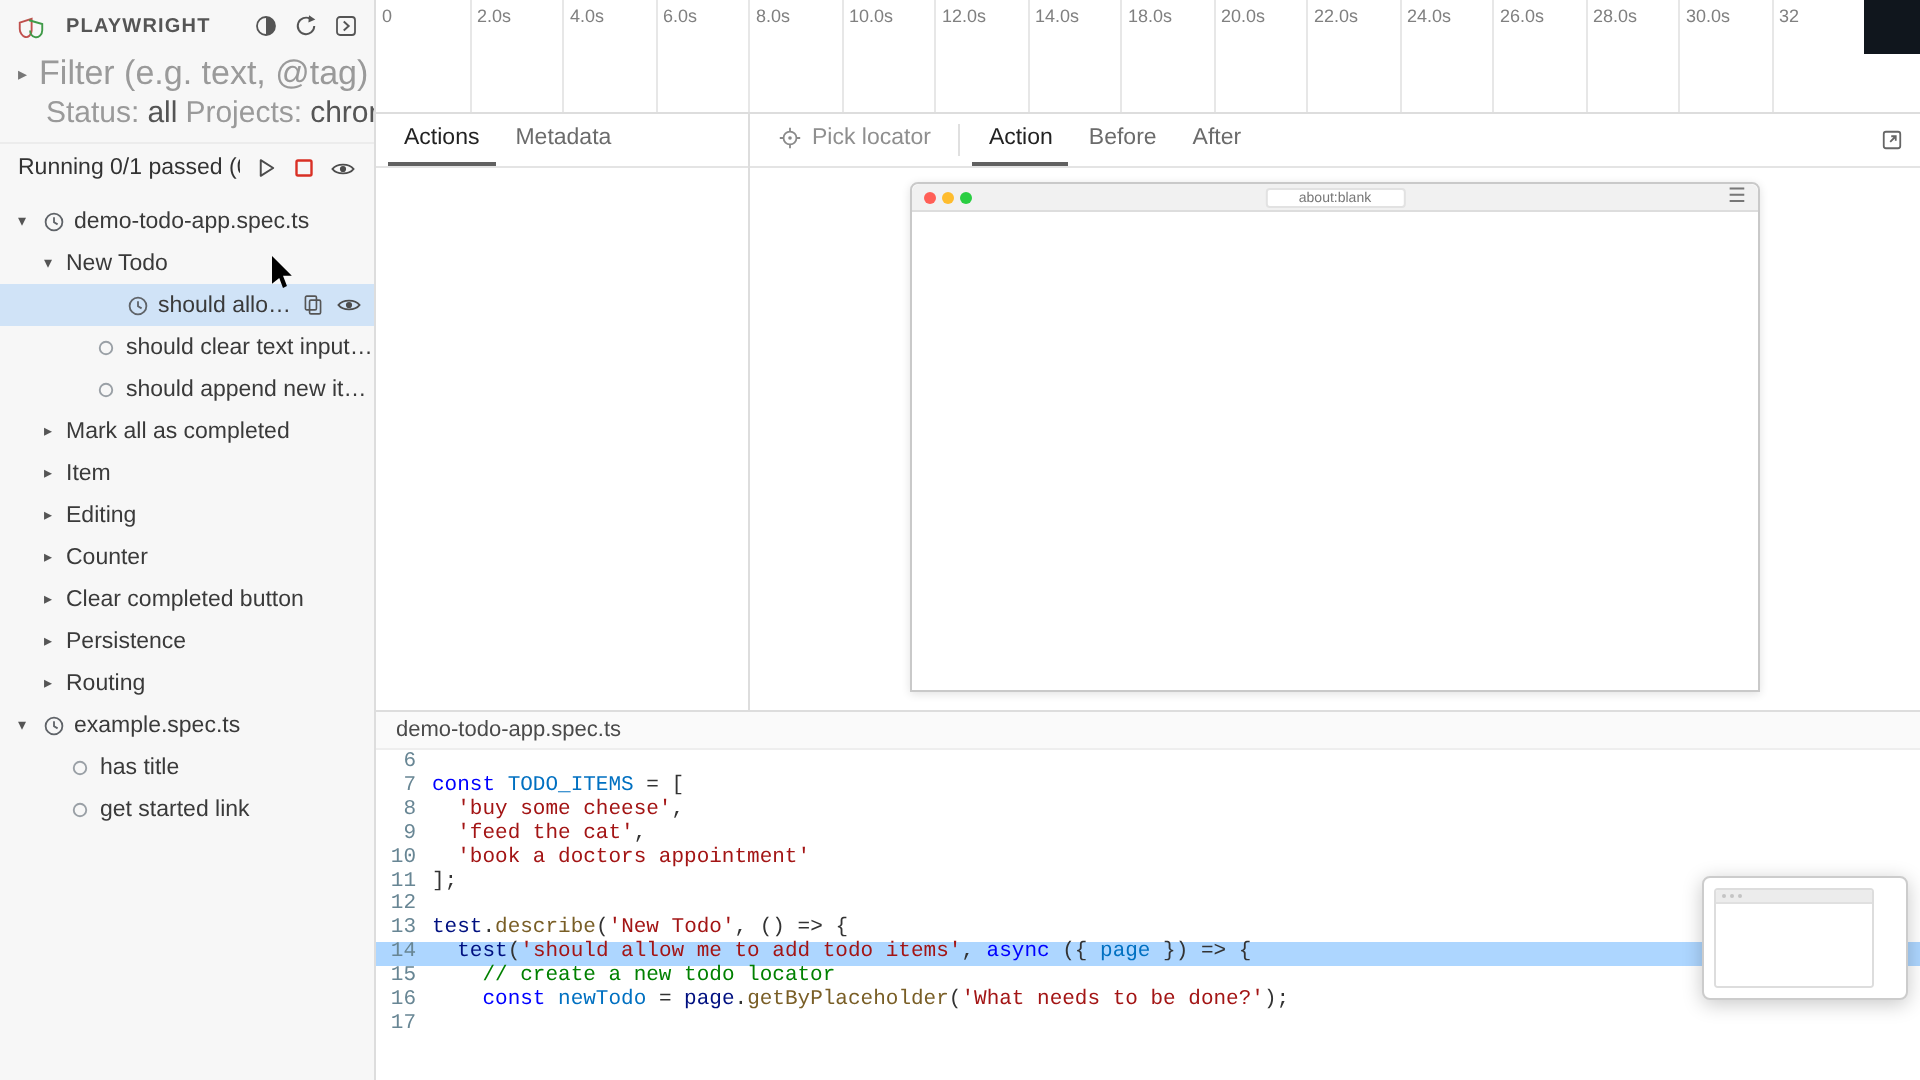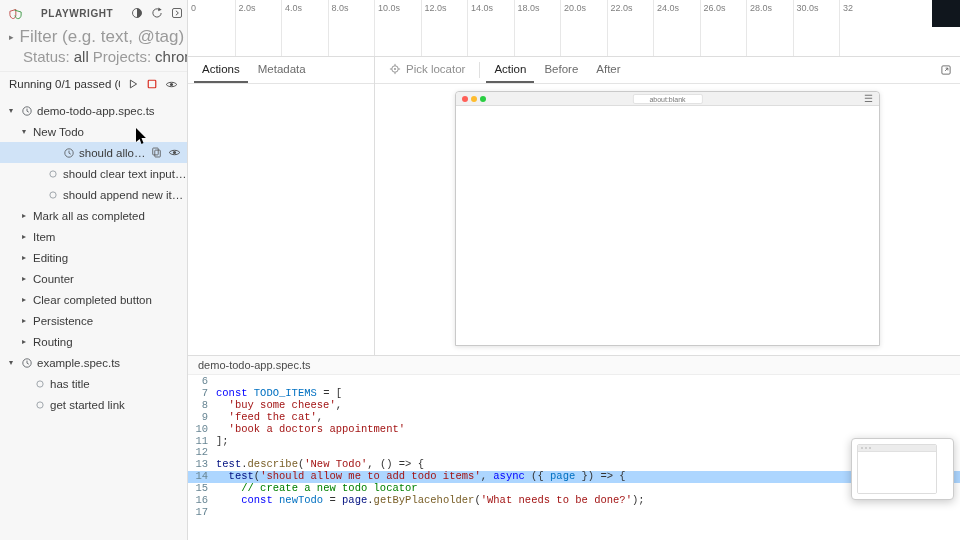--- a/index.html
+++ b/index.html
@@ -3,21 +3,21 @@
 <meta charset="utf-8">
 <style>
   *{margin:0;padding:0;box-sizing:border-box}
   html,body{width:960px;height:540px;overflow:hidden;background:#fff;
     font-family:"Liberation Sans",sans-serif;font-size:12px;color:#333}
   .app{display:flex;width:960px;height:540px;position:relative}
 
   
   .sidebar{flex:0 0 188px;width:188px;background:#f7f7f7;border-right:1px solid #ddd;
     display:flex;flex-direction:column;overflow:hidden}
-  .sb-header{height:26px;display:flex;align-items:center;gap:18px;padding:0 8px}
+  .sb-header{height:26px;display:flex;align-items:center;gap:10px;padding:0 8px}
   .sb-title{flex:1;font-size:10px;font-weight:bold;letter-spacing:.6px;color:#555}
   .hicon{display:flex;align-items:center;cursor:pointer}
   .sb-hicons{display:flex;gap:8px;align-items:center}
   .filter-row{height:21px;display:flex;align-items:center;gap:6px;padding:0 9px}
   .filter-chev{color:#777;font-size:9px}
   .filter-input{border:none;background:transparent;outline:none;flex:1;font-size:17px;
     font-family:"Liberation Sans",sans-serif;color:#333}
   .filter-input::placeholder{color:#9a9a9a}
   .status-row{padding:1px 8px 6px 23px;font-size:15px;display:flex;gap:4px}
   .muted{color:#9a9a9a}.val{color:#555}
@@ -303,20 +303,23 @@
           <div class="tick">
             <span class="tick-label">0</span>
           </div>
           <div class="tick">
             <span class="tick-label">2.0s</span>
           </div>
           <div class="tick">
             <span class="tick-label">4.0s</span>
           </div>
           <div class="tick">
+            <span class="tick-label">6.0s</span>
+          </div>
+          <div class="tick">
             <span class="tick-label">8.0s</span>
           </div>
           <div class="tick">
             <span class="tick-label">10.0s</span>
           </div>
           <div class="tick">
             <span class="tick-label">12.0s</span>
           </div>
           <div class="tick">
             <span class="tick-label">14.0s</span>

